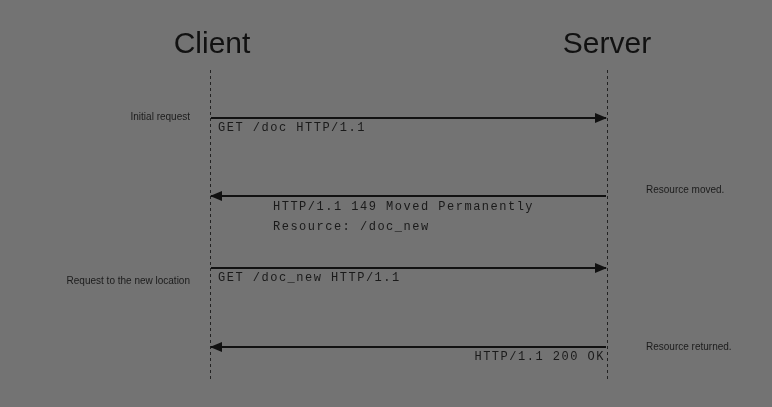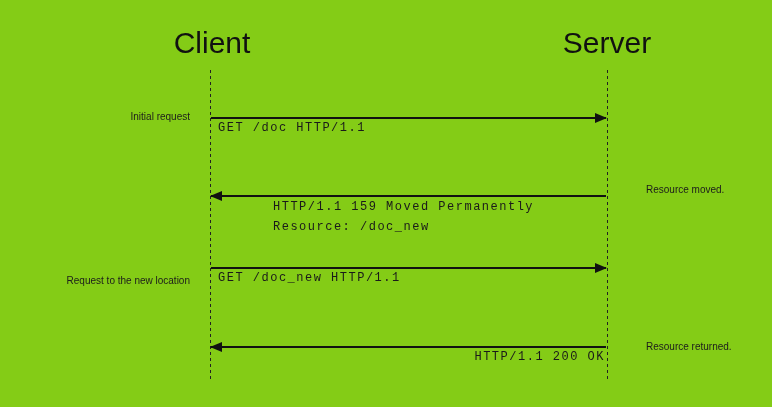--- a/index.html
+++ b/index.html
@@ -1,20 +1,20 @@
 <!DOCTYPE html>
 <html><head>
 <meta charset="utf-8">
 <style>
   html, body { margin: 0; padding: 0; background: #ffffff; }
   .canvas {
     position: relative;
     width: 772px;
     height: 407px;
-    background: #84cc16;
+    background: #737373;
     font-family: "Liberation Sans", sans-serif;
     overflow: hidden;
   }
   .participant-title {
     position: absolute;
     top: 26px;
     transform: translateX(-50%);
     font-size: 30px;
     color: #111111;
     white-space: nowrap;
@@ -91,21 +91,21 @@
 
   <div class="arrow to-right a1">
     <div class="head"></div>
   </div>
   <div class="mono m1">GET /doc HTTP/1.1</div>
   <div class="note side-left n1">Initial request</div>
 
   <div class="arrow to-left a2">
     <div class="head"></div>
   </div>
-  <div class="mono m2a">HTTP/1.1 159 Moved Permanently</div>
+  <div class="mono m2a">HTTP/1.1 149 Moved Permanently</div>
   <div class="mono m2b">Resource: /doc_new</div>
   <div class="note side-right n2">
     <div>Resource moved.</div>
   </div>
 
   <div class="arrow to-right a3">
     <div class="head"></div>
   </div>
   <div class="mono m3">GET /doc_new HTTP/1.1</div>
   <div class="note side-left n3">Request to the new location</div>

